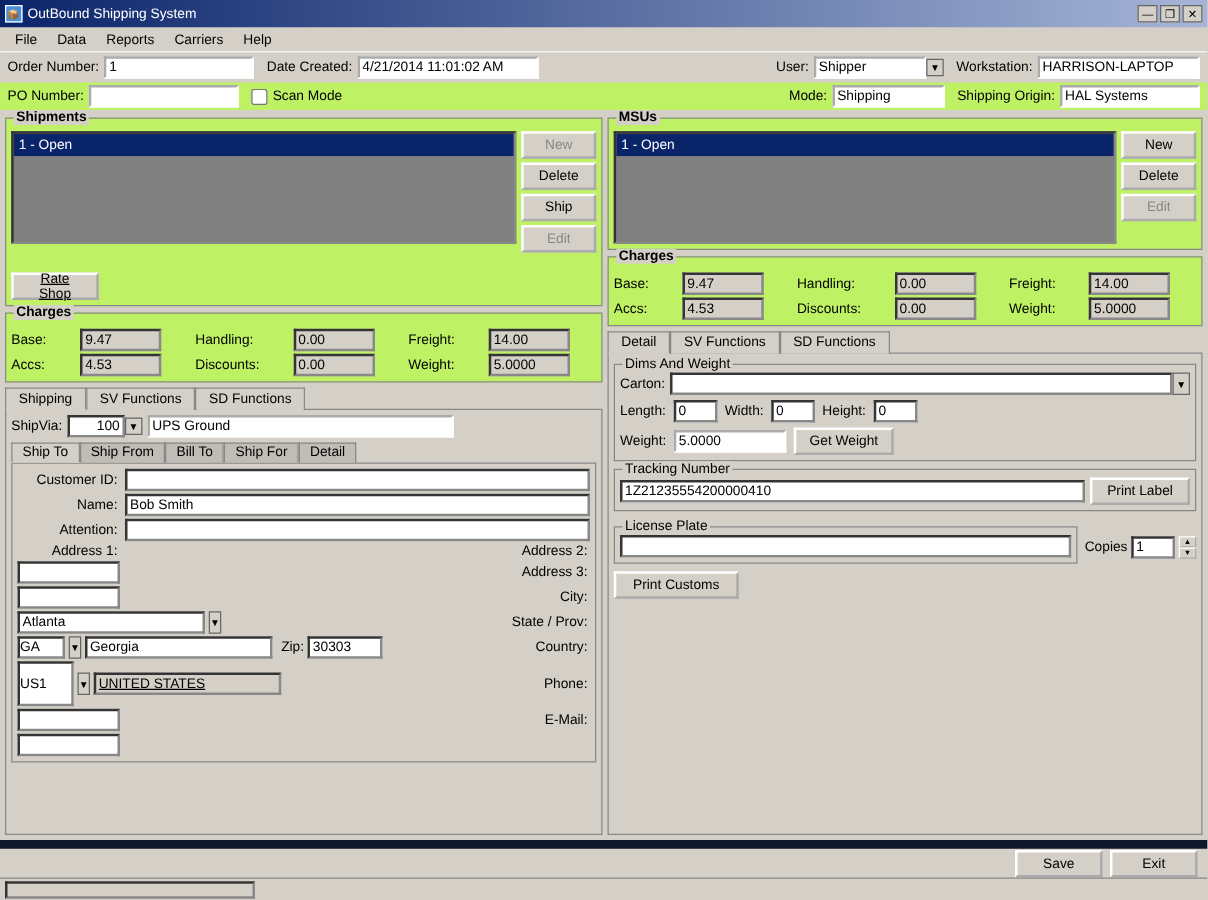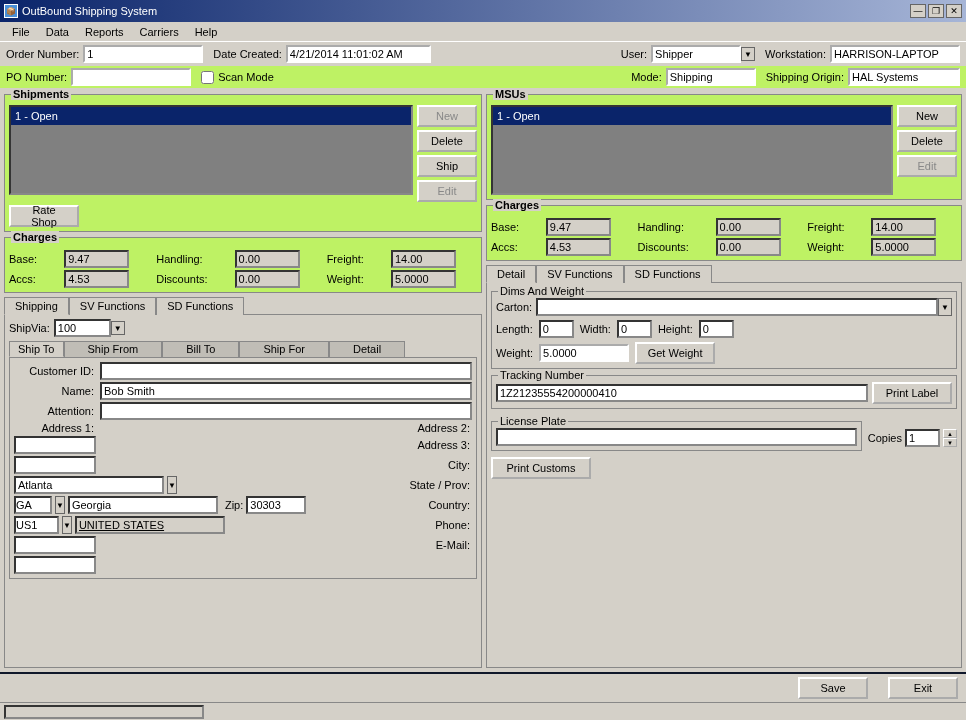--- a/index.html
+++ b/index.html
@@ -205,21 +205,21 @@
     }
     .subtab-bar {
       display: flex;
       gap: 0;
       margin-bottom: 0;
     }
     .subtab {
       border: 1px solid #888;
       border-bottom: none;
       background: #c0bdb6;
-      padding: 1px 23px;
+      padding: 1px 8px;
       cursor: pointer;
       font-size: 11px;
     }
     .subtab-active {
       background: #d4d0c8;
       border: 1px solid #888;
       border-bottom: 1px solid #d4d0c8;
       padding: 1px 8px;
       font-size: 11px;
     }
@@ -276,21 +276,21 @@
       display: flex;
       align-items: center;
       gap: 3px;
     }
     .country-select {
       width: 45px;
       border: 2px inset #888;
       background: white;
       font-size: 11px;
       font-family: inherit;
-      height: 18px;
+      height: 36px;
     }
     .country-input {
       flex: 1;
       border: 2px inset #888;
       background: #d4d0c8;
       height: 18px;
       padding: 1px 2px;
       font-size: 11px;
       font-family: inherit;
       text-decoration: underline;
@@ -344,26 +344,26 @@
       position: absolute;
       top: -7px;
       left: 6px;
       background: #d4d0c8;
       padding: 0 2px;
       font-size: 11px;
     }
     .bottom-bar {
       height: 30px;
       background: #d4d0c8;
-      border-top: 2px solid #0f172a;
+      border-top: 7px solid #0f172a;
       display: flex;
       align-items: center;
       justify-content: flex-end;
       padding: 0 8px;
-      gap: 20px;
+      gap: 6px;
     }
     .status-bar {
       height: 18px;
       background: #d4d0c8;
       border-top: 1px solid #888;
       display: flex;
       align-items: center;
       padding: 0 4px;
     }
     .status-field {
@@ -503,21 +503,21 @@
               <div class="list-item-empty"></div>
             </div>
           </div>
           <div style="display:flex; flex-direction:column; gap:3px;">
             <button class="btn-disabled" style="width:60px; color:#888;">New</button>
             <button class="btn" style="width:60px;">Delete</button>
             <button class="btn" style="width:60px;">Ship</button>
             <button class="btn-disabled" style="width:60px; color:#888;">Edit</button>
           </div>
         </div>
-        <div style="text-align:right; margin-top:3px;">
+        <div style="text-align:right; margin-top:16px;text-decoration:underline;">
           <button class="btn" style="width:70px;">Rate Shop</button>
         </div>
       </div>
 
       <div class="groupbox" style="padding-top:10px;">
         <span class="groupbox-title">Charges</span>
         <div style="display:grid; grid-template-columns: auto auto auto auto auto auto; gap: 2px 6px; align-items:center; padding-top:2px;">
           <span class="label">Base:</span>
           <input class="charges-input" value="9.47" style="">
           <span class="label">Handling:</span>
@@ -538,23 +538,24 @@
         <div class="tab-bar">
           <div class="tab-active">Shipping</div>
           <div class="tab">SV Functions</div>
           <div class="tab">SD Functions</div>
         </div>
         <div class="tab-content" style="flex:1; overflow:hidden;">
 
           <div class="shipvia-row">
             <span class="label">ShipVia:</span>
             <div style="display:flex; align-items:center;">
-              <input class="select-input" style="width: 57px;" value="100">
+              <input class="select-input" style="width: 46px; text-align: right;" value="100">
               <div class="combo-arrow">▼</div>
             </div>
+            <input class="text-input" style="width: 245px;" value="UPS Ground">
           </div>
 
           <div class="subtab-bar">
             <div class="subtab-active">Ship To</div>
             <div class="subtab">Ship From</div>
             <div class="subtab">Bill To</div>
             <div class="subtab">Ship For</div>
             <div class="subtab">Detail</div>
           </div>
           <div class="subtab-content">

